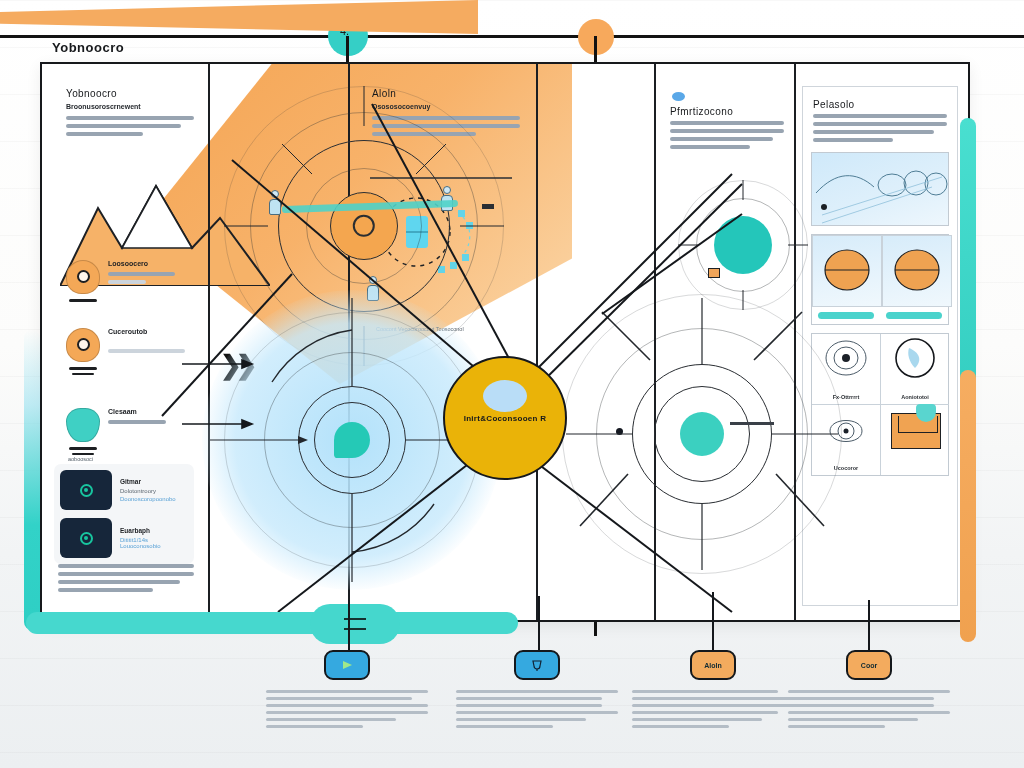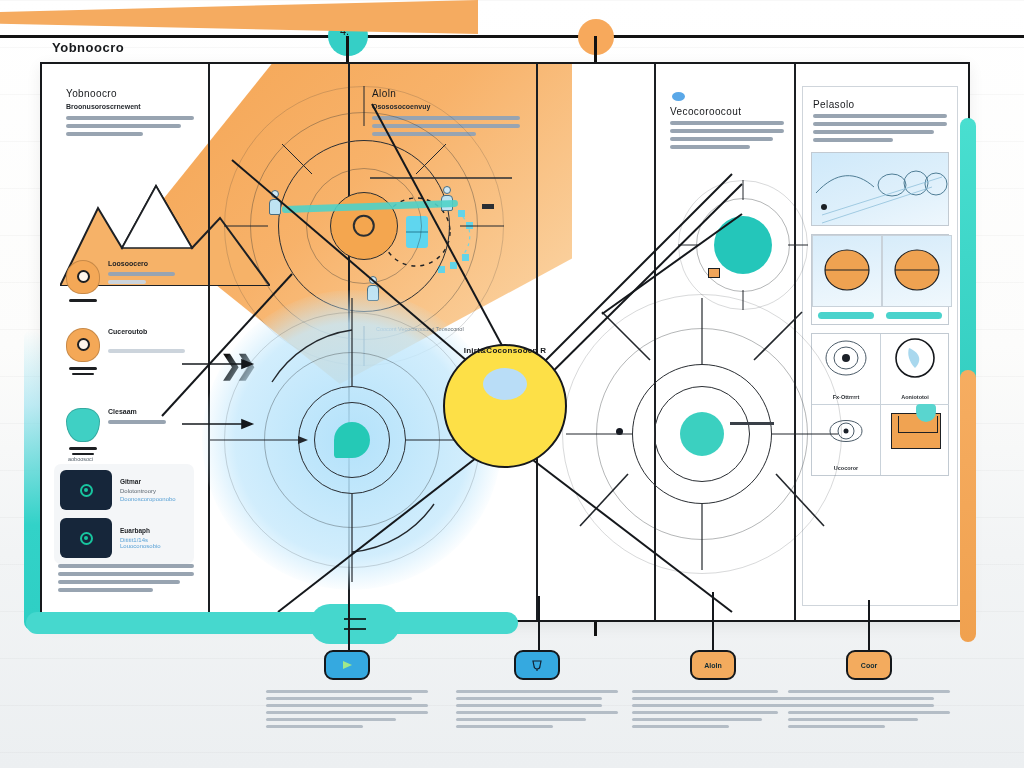--- a/index.html
+++ b/index.html
@@ -193,24 +193,24 @@
   .figure .bd { position:absolute; left:1px; top:9px; width:12px; height:16px;
     background:#bfe3f2; border:1px solid #4a6d80; border-radius:4px 4px 2px 2px; }
 
   .teal-link {
     position:absolute; height:7px; background:#4fd2c8; transform-origin:0 50%;
     border-radius:3px; opacity:.9;
   }
 
   
   .hub {
-    position:absolute; left:calc(50% - 62px); top:280px;
+    position:absolute; left:calc(50% - 62px); top:292px;
     width:124px; height:124px; border-radius:50%;
-    background:#fde047; border:2.5px solid #15181c;
-    display:flex; align-items:flex-start; justify-content:center;
+    background:#eab308; border:2.5px solid #15181c;
+    display:flex; align-items:center; justify-content:center;
   }
   .hub .blob {
     position:absolute; left:38px; top:22px; width:44px; height:32px;
     background:#b9ddf7; border-radius:50%;
   }
   .hub .lbl {
     position:relative; font-size:8px; font-weight:bold; color:#15181c;
     letter-spacing:.3px; text-align:center;
   }
 
@@ -412,21 +412,21 @@
           <rect x="100" y="84" width="7" height="7" fill="#63d4e8"></rect>
           <rect x="88" y="92" width="7" height="7" fill="#63d4e8"></rect>
           <rect x="76" y="96" width="7" height="7" fill="#63d4e8"></rect>
           <rect x="120" y="34" width="12" height="5" fill="#2a2e33"></rect>
         </svg>
         <div style="position:absolute;left:14px;top:248px;font-size:5.5px;color:#5c666f;">Coocont  Vecocoroocout Toosoconol</div>
       </div>
 
       <div class="panel p-r1">
         <div style="padding:20px 6px 0 6px;">
-          <div class="panel-head">Vecocoroocout</div>
+          <div class="panel-head">Pfmrtizocono</div>
           <div class="tline d w100"></div>
           <div class="tline d w100"></div>
           <div class="tline d w90"></div>
           <div class="tline d w70"></div>
         </div>
         <div style="position:absolute;left:8px;top:6px;width:13px;height:9px;border-radius:50%;background:#5aa8e8;"></div>
       </div>
 
       <div class="panel p-r2">
         <div style="padding:12px 10px 6px 10px;">

